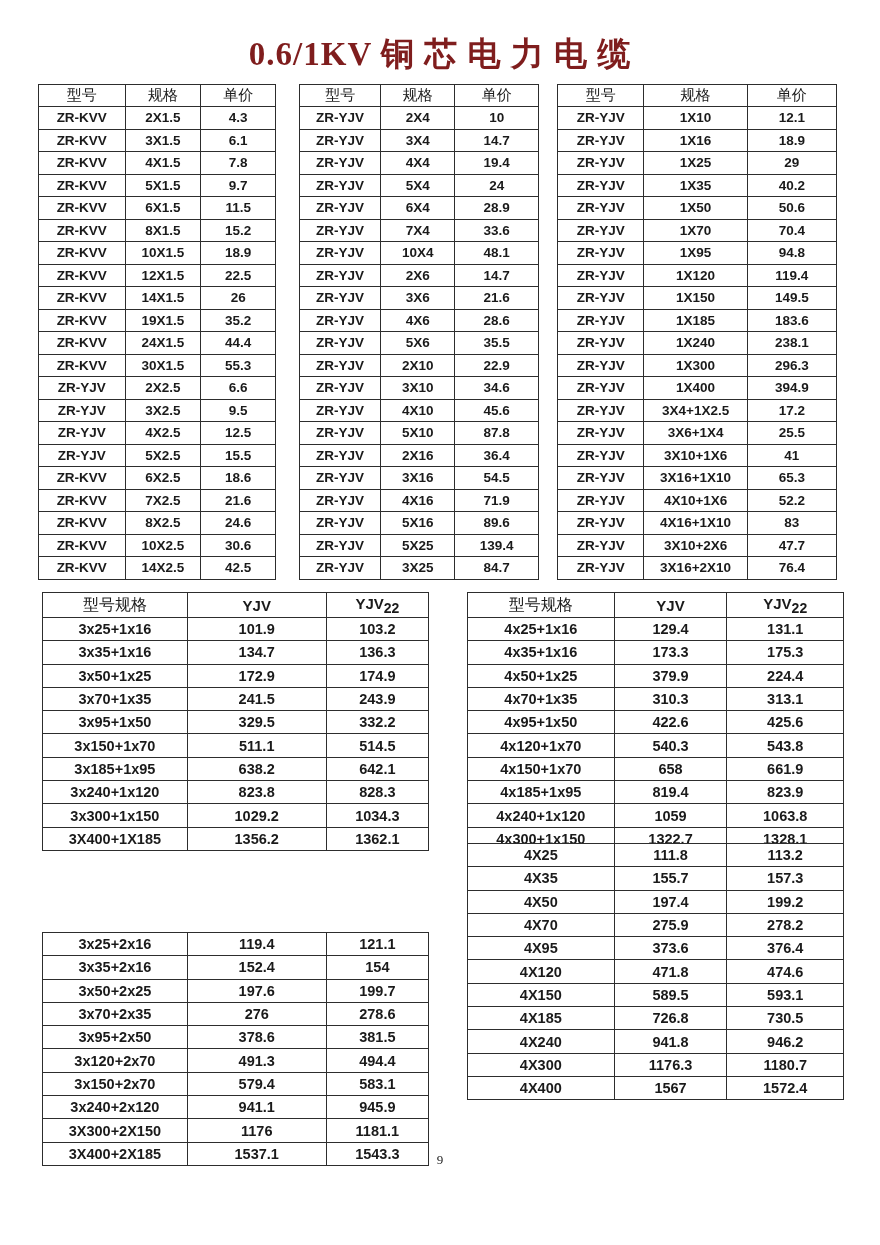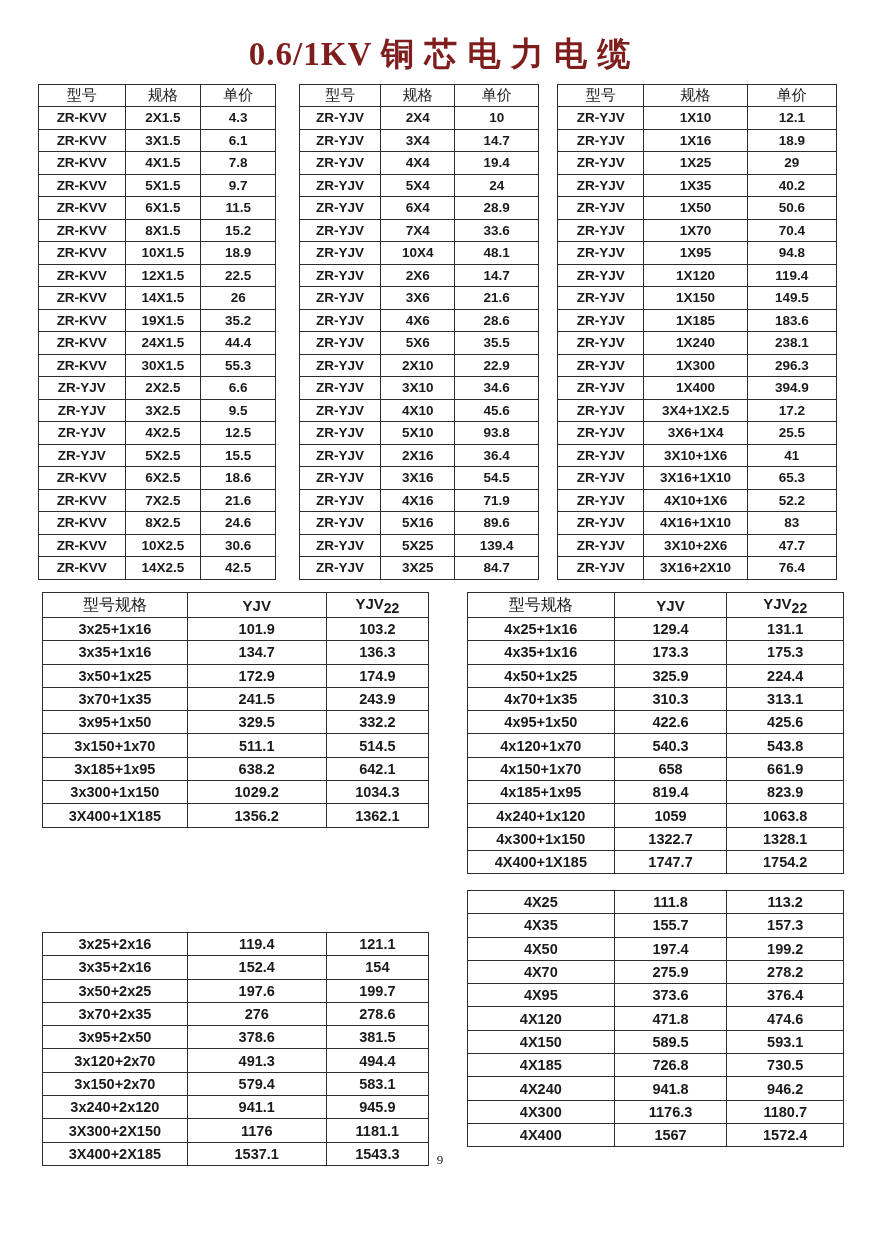--- a/index.html
+++ b/index.html
@@ -35,21 +35,21 @@
   }
   .s2 th.yjv-h { font-size:15px; font-weight:bold; }
   .s2 th.yjv-h sub { font-size:14px; }
   .s2 td { height:22.3px; font-size:14.5px; font-weight:bold; }
   #t1 { left:38px;  top:84px;  width:238px; }
   #t2 { left:299px; top:84px;  width:240px; }
   #t3 { left:557px; top:84px;  width:280px; }
   #t4 { left:42px;  top:592px; width:387px; }
   #t5 { left:467px; top:592px; width:377px; }
   #t6 { left:42px;  top:932px; width:387px; }
-  #t7 { left:467px; top:890px; width:377px;border-radius:9px; }
+  #t7 { left:467px; top:843px; width:377px;border-radius:9px; }
   .page-num {
     position:absolute; top:1152px; left:0; width:880px;
     text-align:center; font-family:"Liberation Serif", serif;
     font-size:13px; color:#222;
   }
 </style>
 </head>
 <body>
 
 <div class="title">0.6/1KV 铜 芯 电 力 电 缆</div>
@@ -256,21 +256,21 @@
         <td>34.6</td>
       </tr>
       <tr>
         <td>ZR-YJV</td>
         <td>4X10</td>
         <td>45.6</td>
       </tr>
       <tr>
         <td>ZR-YJV</td>
         <td>5X10</td>
-        <td>93.8</td>
+        <td>87.8</td>
       </tr>
       <tr>
         <td>ZR-YJV</td>
         <td>2X16</td>
         <td>36.4</td>
       </tr>
       <tr>
         <td>ZR-YJV</td>
         <td>3X16</td>
         <td>54.5</td>
@@ -463,20 +463,25 @@
         <td>3x150+1x70</td>
         <td>511.1</td>
         <td>514.5</td>
       </tr>
       <tr>
         <td>3x185+1x95</td>
         <td>638.2</td>
         <td>642.1</td>
       </tr>
       <tr>
+        <td>3x240+1x120</td>
+        <td>823.8</td>
+        <td>828.3</td>
+      </tr>
+      <tr>
         <td>3x300+1x150</td>
         <td>1029.2</td>
         <td>1034.3</td>
       </tr>
       <tr>
         <td>3X400+1X185</td>
         <td>1356.2</td>
         <td>1362.1</td>
       </tr>
     </tbody>
@@ -501,21 +506,21 @@
         <td>129.4</td>
         <td>131.1</td>
       </tr>
       <tr>
         <td>4x35+1x16</td>
         <td>173.3</td>
         <td>175.3</td>
       </tr>
       <tr>
         <td>4x50+1x25</td>
-        <td>325.9</td>
+        <td>379.9</td>
         <td>224.4</td>
       </tr>
       <tr>
         <td>4x70+1x35</td>
         <td>310.3</td>
         <td>313.1</td>
       </tr>
       <tr>
         <td>4x95+1x50</td>
         <td>422.6</td>

